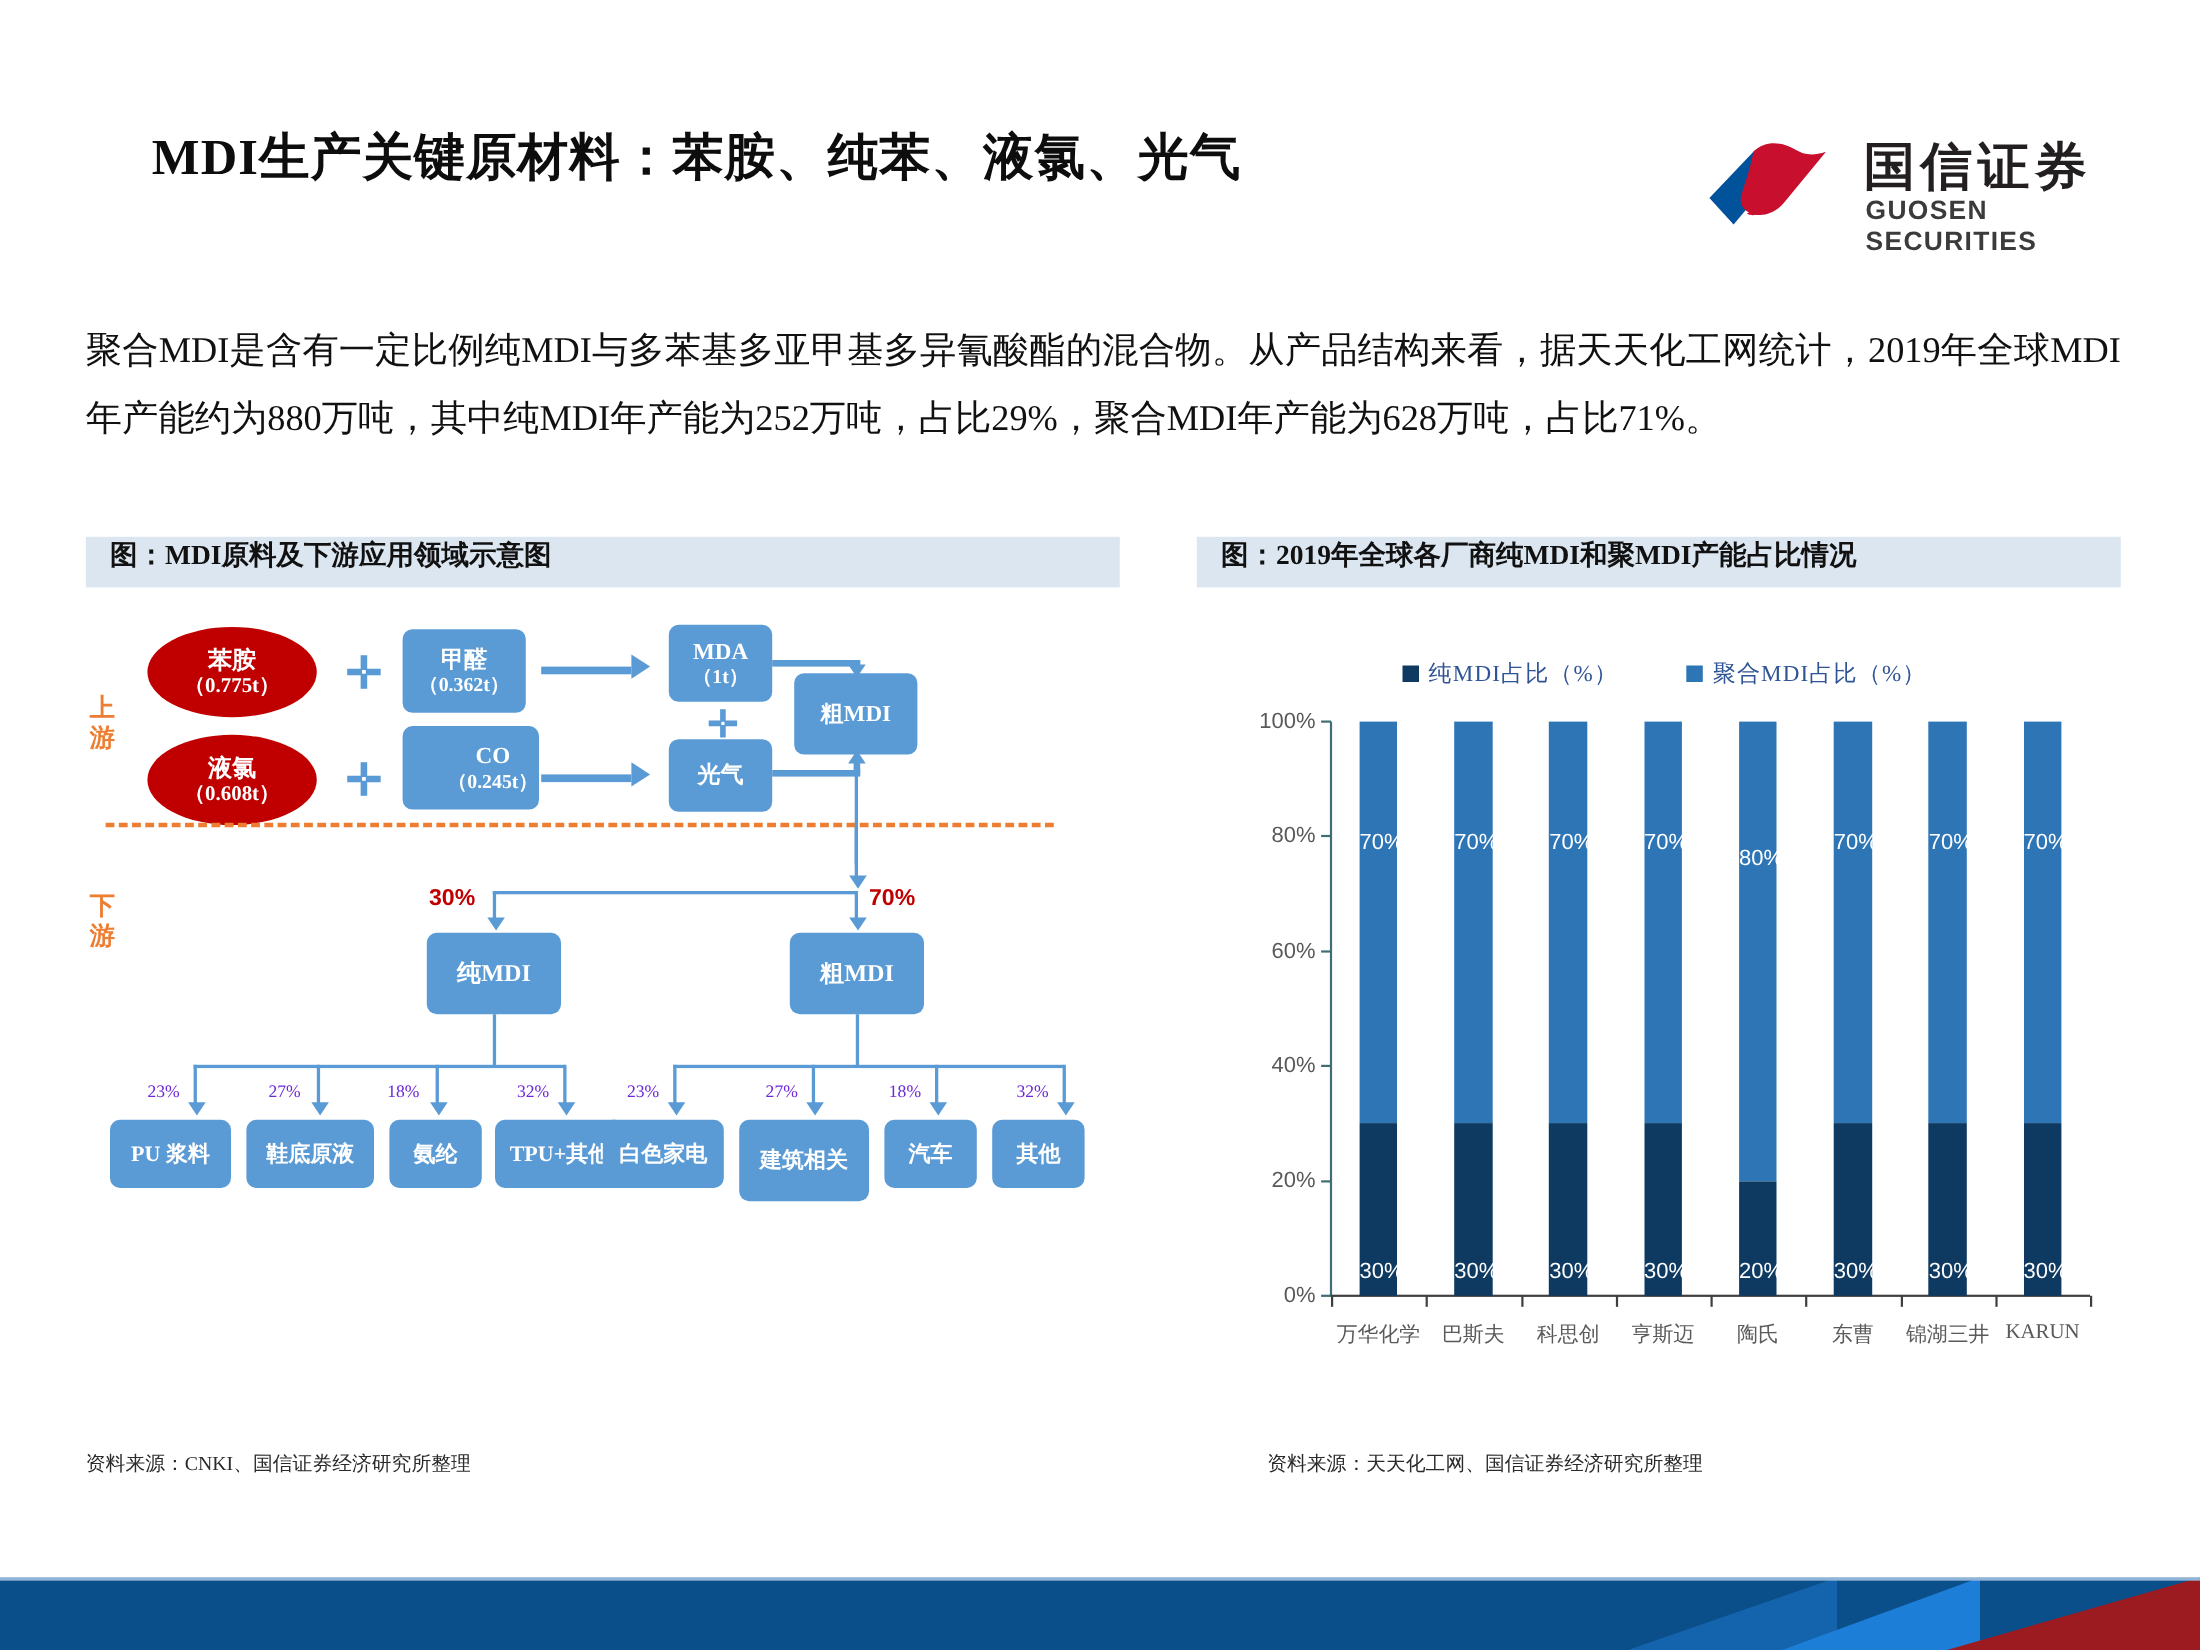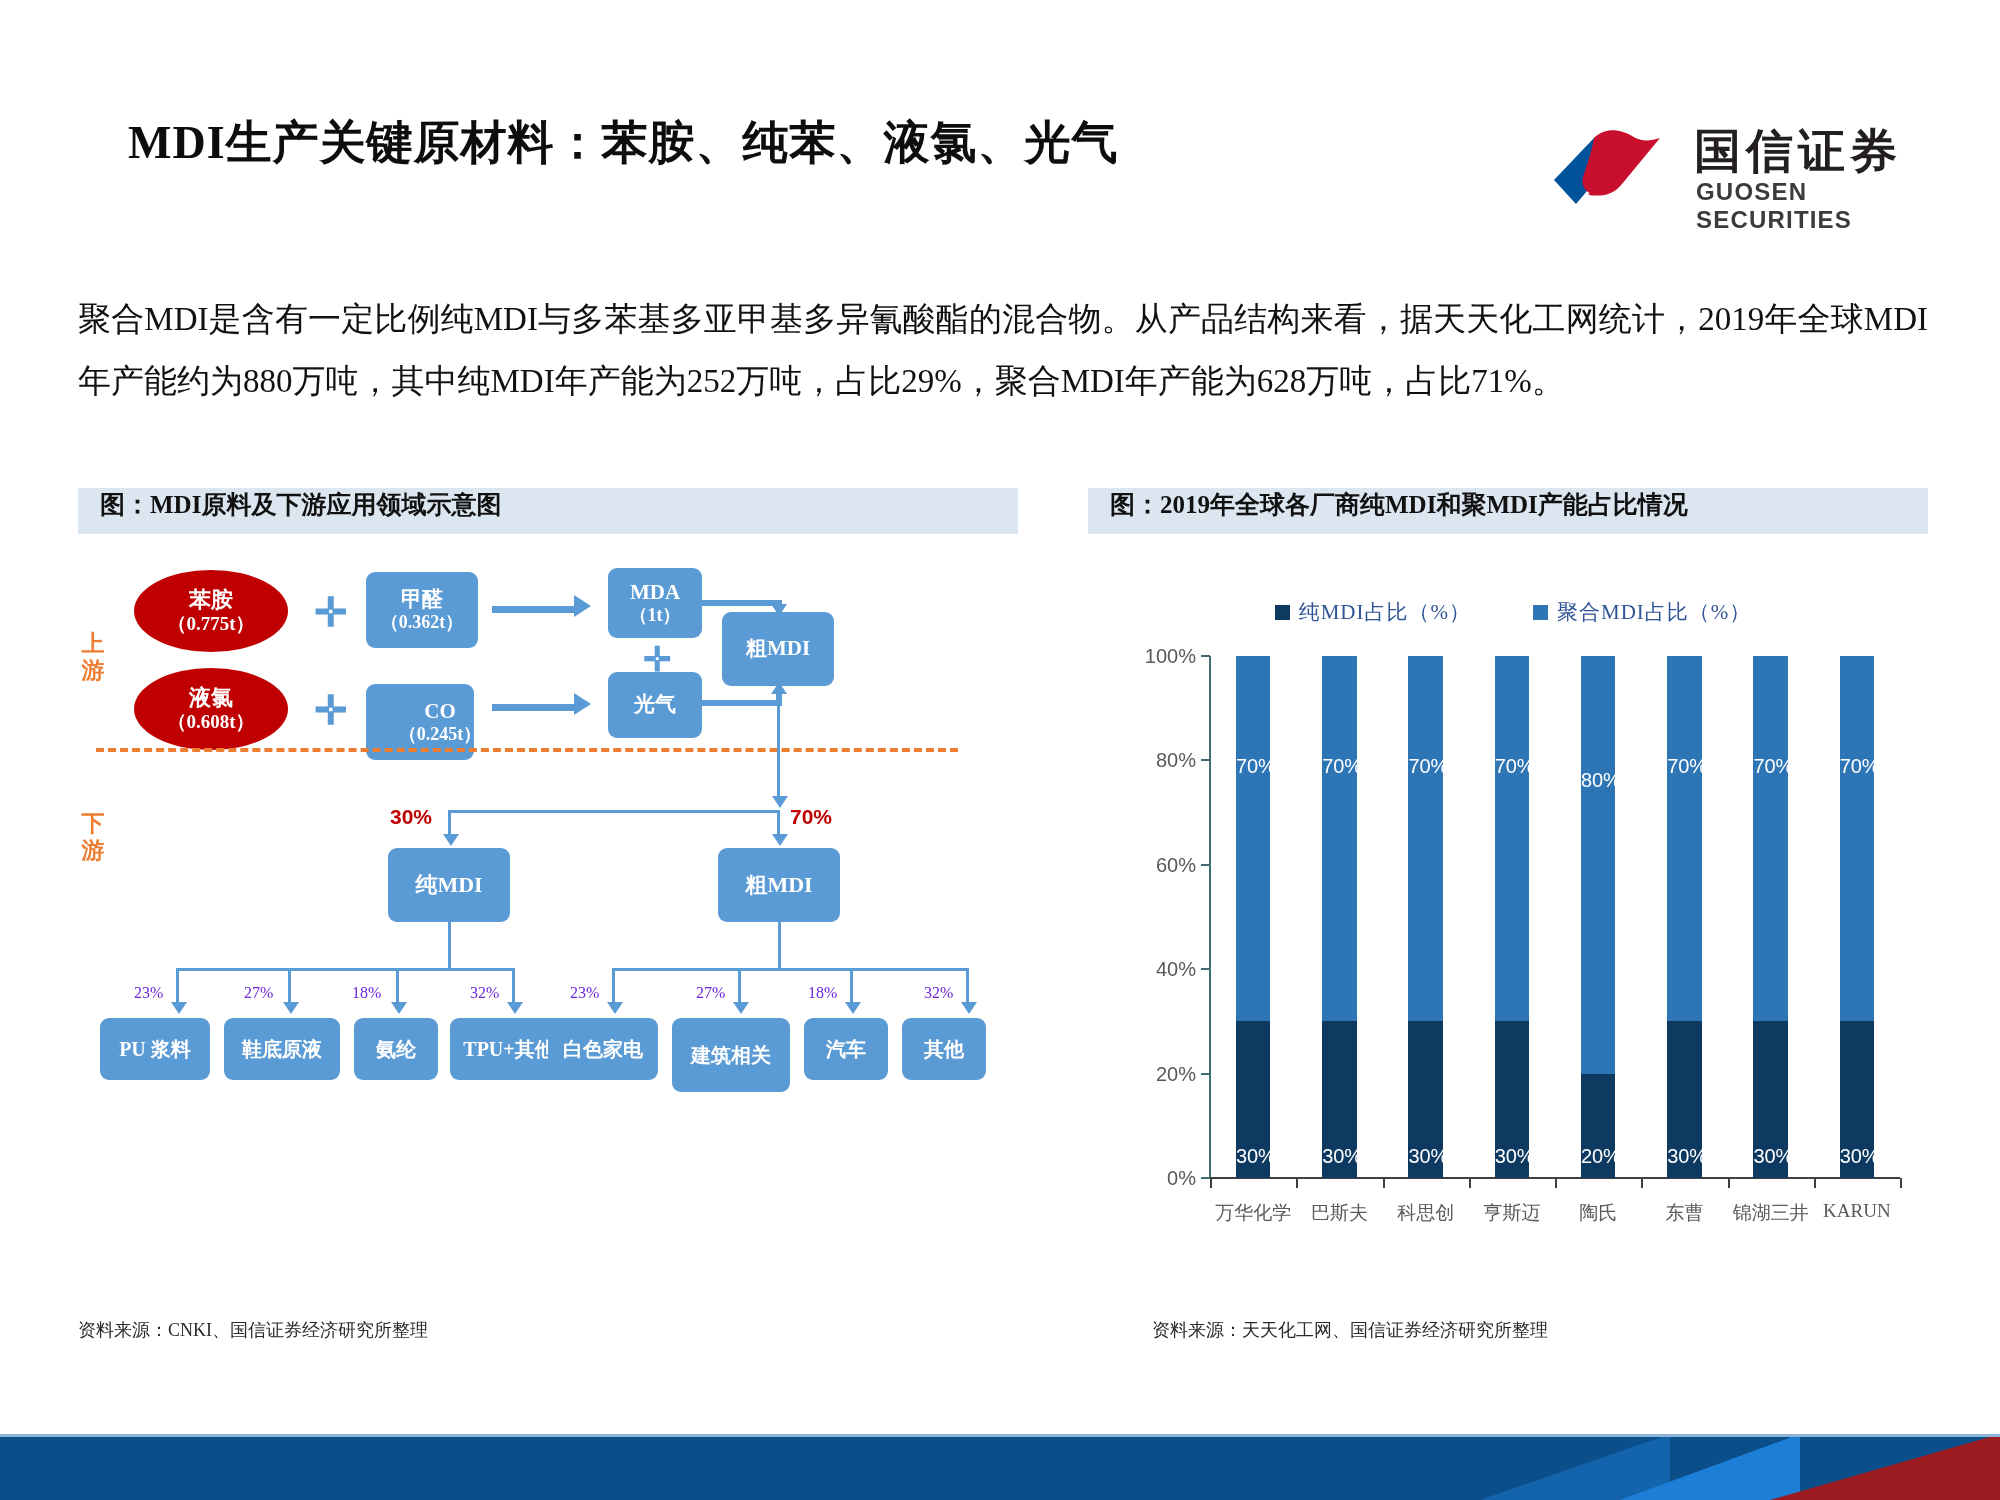--- a/index.html
+++ b/index.html
@@ -6,21 +6,21 @@
   html, body {
     width: 2000px; height: 1500px;
     background: #ffffff;
     font-family: "Liberation Sans", "DejaVu Sans", sans-serif;
     overflow: hidden;
   }
   #slide { position: relative; width: 2000px; height: 1500px; background:#fff; }
 
   
   .page-title {
-    position: absolute; left: 128px; top: 112px;
+    position: absolute; left: 138px; top: 112px;
     font-family: "Liberation Serif", "DejaVu Serif", serif;
     font-weight: bold; font-size: 46px; color: #0d0d0d;
     letter-spacing: 1px; white-space: nowrap;
   }
   .logo-wrap { position: absolute; left: 1548px; top: 118px; width: 370px; height: 92px; }
   .logo-mark { position:absolute; left:0; top:4px; width:118px; height:86px; }
   .logo-cn {
     position:absolute; left:146px; top:2px;
     font-family:"Liberation Serif","DejaVu Serif",serif;
     font-weight:bold; font-size:47px; color:#231f20; letter-spacing:5px;
@@ -213,21 +213,21 @@
 
     <div class="fl plus" style="left:565px; top:82px; font-size:34px;">✛</div>
 
     <div class="fl ellipse" style="left:56px; top:108px; width:154px; height:82px; font-size:22px;">
       <div>液氯</div>
       <div style="font-size:19px;">（0.608t）</div>
     </div>
 
     <div class="fl plus" style="left:236px; top:130px;">✛</div>
 
-    <div class="fl bbox" style="left:288px; top:124px; width:108px; height:76px; font-size:21px;padding-left:40px;">
+    <div class="fl bbox" style="left:288px; top:100px; width:124px; height:76px; font-size:21px;padding-left:40px;">
       <div>CO</div>
       <div style="font-size:18px;">（0.245t）</div>
     </div>
 
     <div class="fl hline" style="left:414px; top:144px; width:82px;"></div>
     <div class="fl arrowR" style="left:496px; top:133px;"></div>
 
     <div class="fl bbox" style="left:530px; top:112px; width:94px; height:66px; font-size:21px;">
       <div>光气</div>
     </div>

